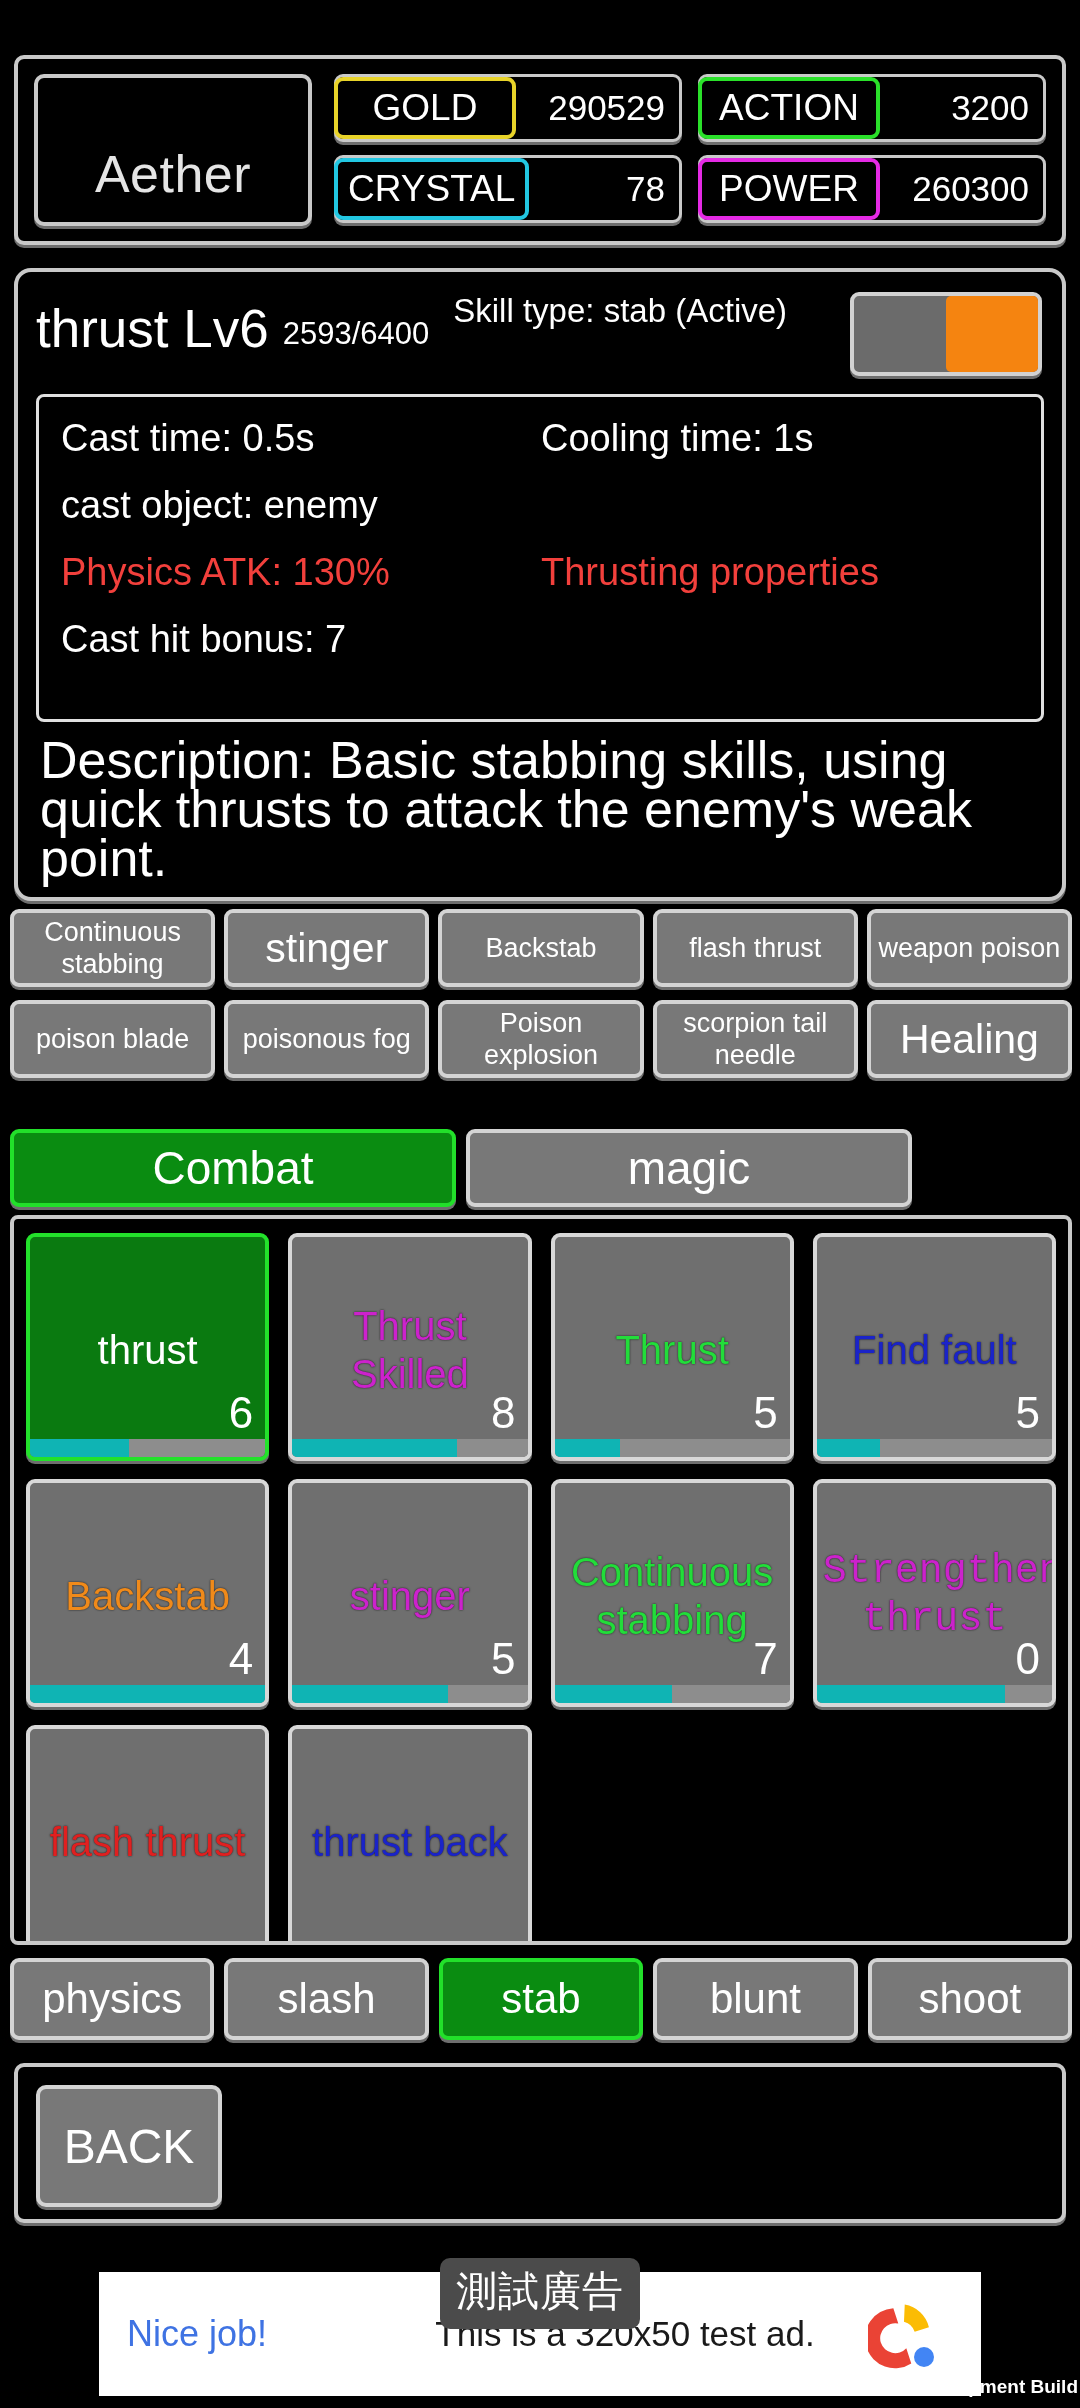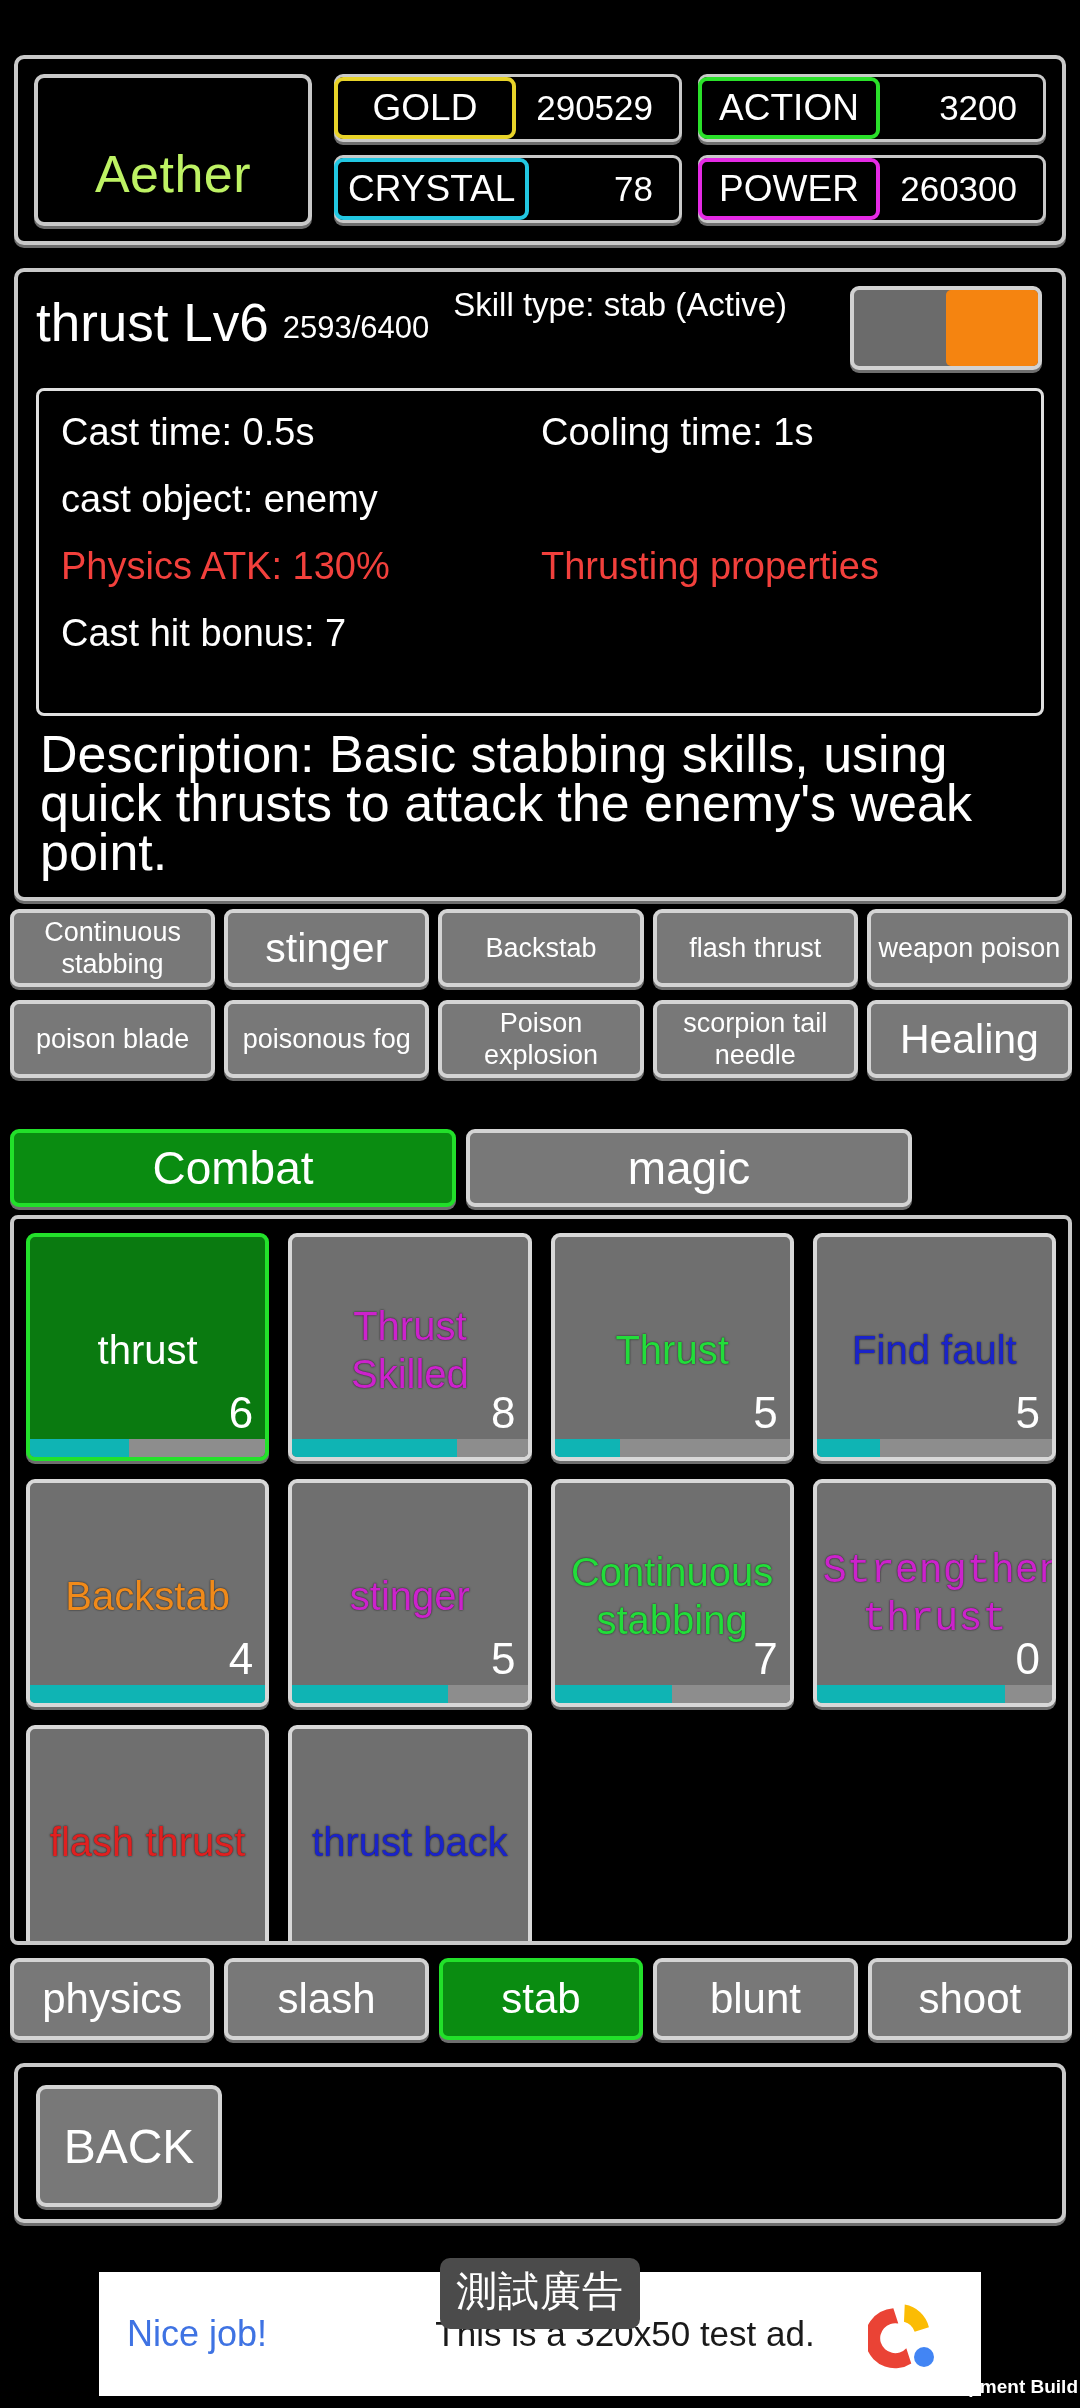--- a/index.html
+++ b/index.html
@@ -39,21 +39,21 @@
   }
   .name-box {
     width: 278px; height: 152px;
     background: #000;
     border: 4px solid #c9c9c9;
     border-radius: 10px;
     box-shadow: 0 3px 0 0 #6e6e6e;
     display: flex; align-items: center; justify-content: center;
   }
   .name-box span {
-    color: #bef264;
+    color: #e5e5e5;
     font-size: 52px;
     letter-spacing: .5px;
     margin-top: 48px;
   }
 
   .stat-grid {
     flex: 1;
     display: grid;
     grid-template-columns: 1fr 1fr;
     grid-template-rows: 1fr 1fr;
@@ -81,29 +81,30 @@
     background: #000;
     color: #fff;
     font-size: 37px;
     margin: -3px 0 -3px -3px;
   }
   .stat .value {
     flex: 1;
     text-align: right;
     color: #fff;
     font-size: 35px;
-    padding-right: 26px;
+    padding-right: 14px;
   }
 
   
   .detail {
     position: absolute;
     left: 14px; top: 268px;
     width: 1052px; height: 633px;
-    padding: 8px 18px;
+    padding: 14px 18px;
+    border-radius: 17px;
   }
   .detail-head {
     position: relative;
     height: 98px;
     display: flex;
     align-items: flex-start;
   }
   .skill-title {
     color: #fff;
     font-size: 53px;

